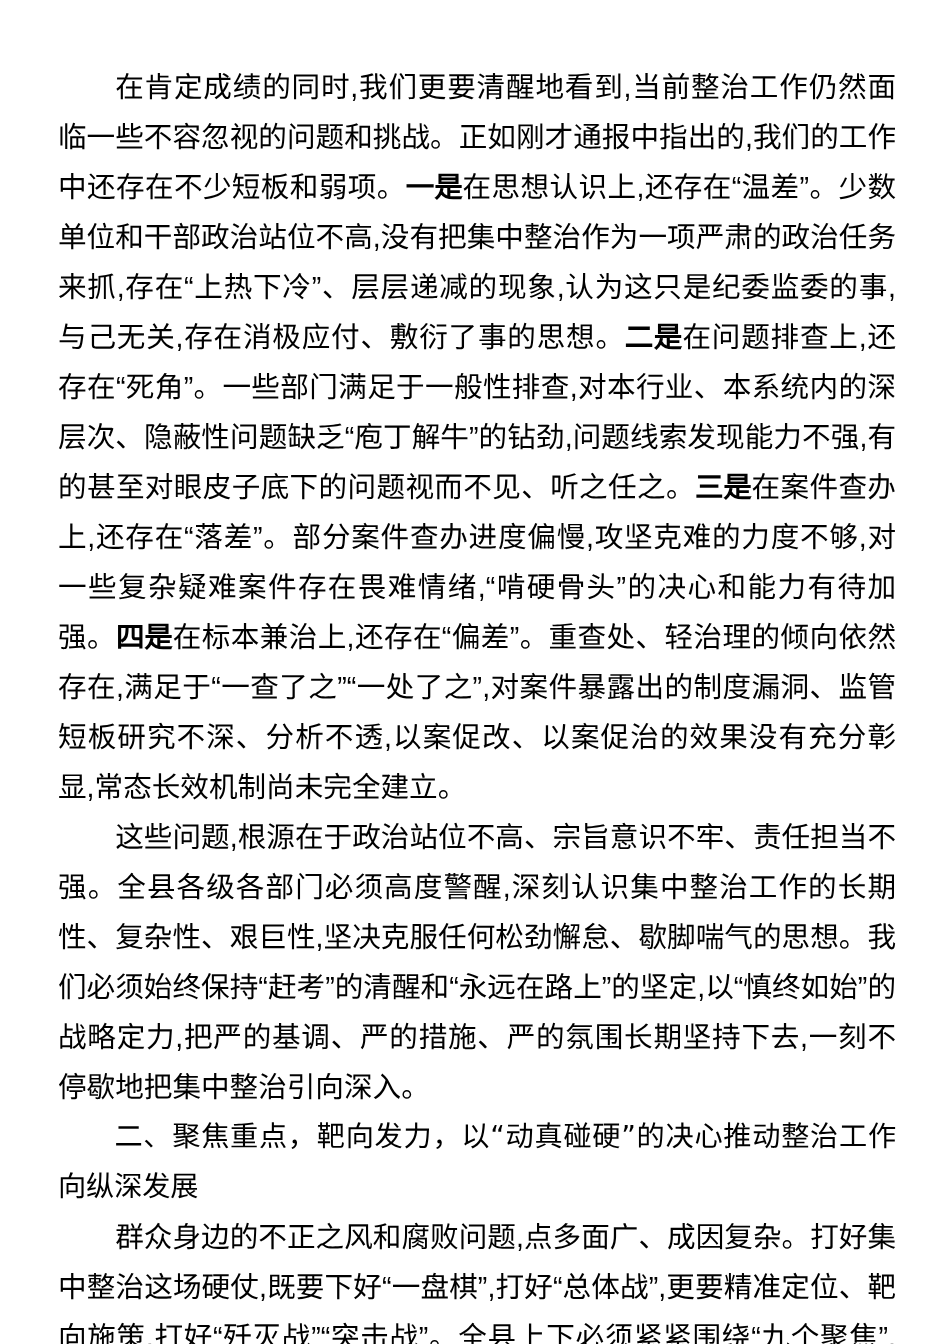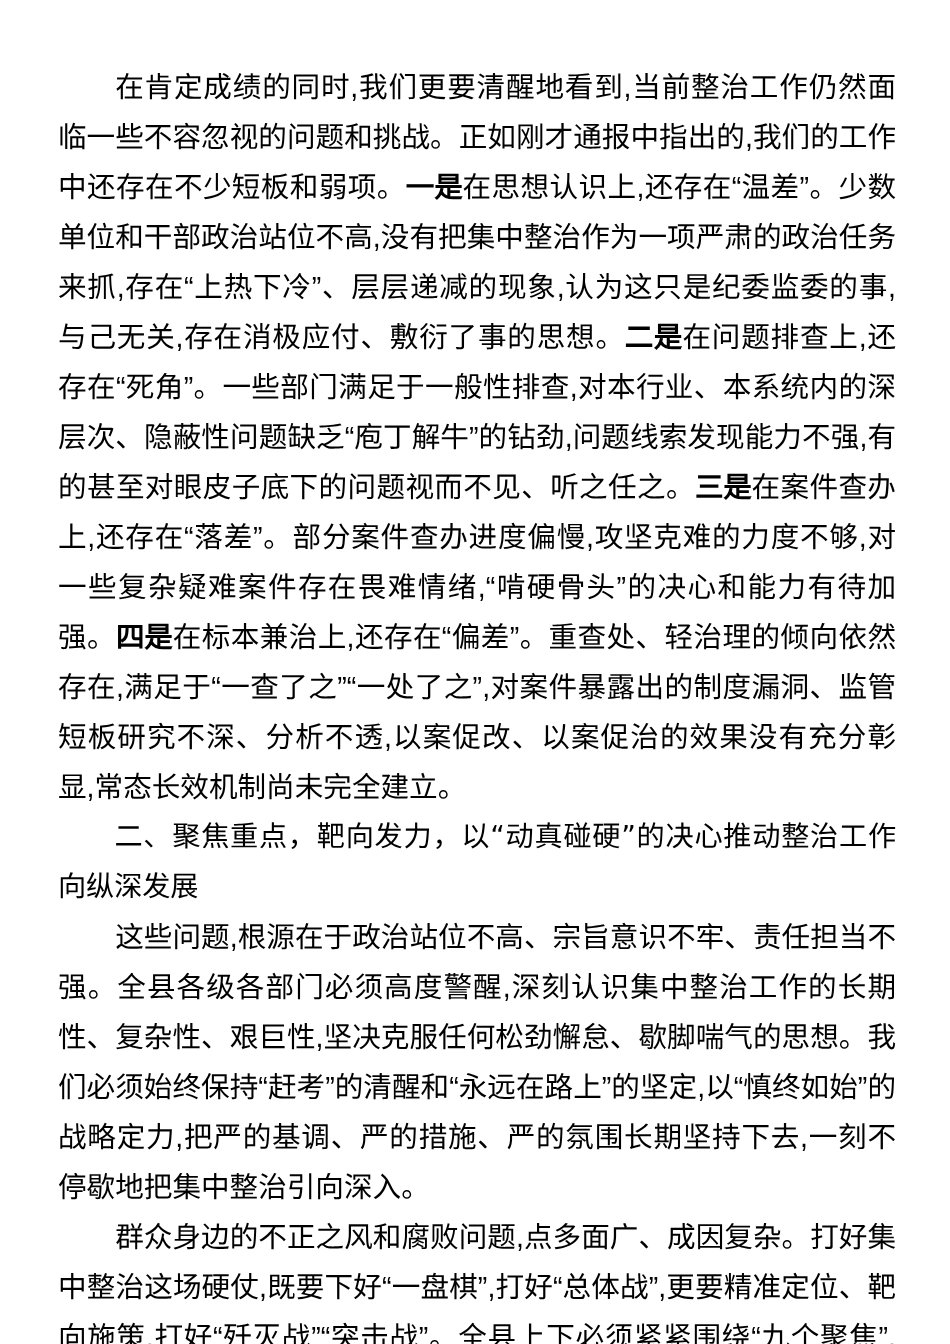--- a/index.html
+++ b/index.html
@@ -61,26 +61,26 @@
 </head>
 <body style="background: rgb(255, 255, 255); color: rgb(0, 0, 0);">
 
 <div class="page" style="width: 950px; height: 1172px; background: rgb(255, 255, 255); color: rgb(0, 0, 0);">
   <div class="doc-body">
 
     <p class="para">
       <span class="rich"><span>在肯定成绩的同时,我们更要清醒地看到,当前整治工作仍然面临一些不容忽视的问题和挑战。正如刚才通报中指出的,我们的工作中还存在不少短板和弱项。</span><b class="mk">一是</b><span>在思想认识上,还存在“温差”。少数单位和干部政治站位不高,没有把集中整治作为一项严肃的政治任务来抓,存在“上热下冷”、层层递减的现象,认为这只是纪委监委的事,与己无关,存在消极应付、敷衍了事的思想。</span><b class="mk">二是</b><span>在问题排查上,还存在“死角”。一些部门满足于一般性排查,对本行业、本系统内的深层次、隐蔽性问题缺乏“庖丁解牛”的钻劲,问题线索发现能力不强,有的甚至对眼皮子底下的问题视而不见、听之任之。</span><b class="mk">三是</b><span>在案件查办上,还存在“落差”。部分案件查办进度偏慢,攻坚克难的力度不够,对一些复杂疑难案件存在畏难情绪,“啃硬骨头”的决心和能力有待加强。</span><b class="mk">四是</b><span>在标本兼治上,还存在“偏差”。重查处、轻治理的倾向依然存在,满足于“一查了之”“一处了之”,对案件暴露出的制度漏洞、监管短板研究不深、分析不透,以案促改、以案促治的效果没有充分彰显,常态长效机制尚未完全建立。</span></span>
     </p>
 
+    <p class="para">
+      <span class="rich"><span>这些问题,根源在于政治站位不高、宗旨意识不牢、责任担当不强。全县各级各部门必须高度警醒,深刻认识集中整治工作的长期性、复杂性、艰巨性,坚决克服任何松劲懈怠、歇脚喘气的思想。我们必须始终保持“赶考”的清醒和“永远在路上”的坚定,以“慎终如始”的战略定力,把严的基调、严的措施、严的氛围长期坚持下去,一刻不停歇地把集中整治引向深入。</span></span>
+    </p>
+
     <p class="para heading">
       <span class="rich"><span>二、聚焦重点，靶向发力，以“动真碰硬”的决心推动整治工作向纵深发展</span></span>
-    </p>
-
-    <p class="para">
-      <span class="rich"><span>这些问题,根源在于政治站位不高、宗旨意识不牢、责任担当不强。全县各级各部门必须高度警醒,深刻认识集中整治工作的长期性、复杂性、艰巨性,坚决克服任何松劲懈怠、歇脚喘气的思想。我们必须始终保持“赶考”的清醒和“永远在路上”的坚定,以“慎终如始”的战略定力,把严的基调、严的措施、严的氛围长期坚持下去,一刻不停歇地把集中整治引向深入。</span></span>
     </p>
 
     <p class="para">
       <span class="rich"><span>群众身边的不正之风和腐败问题,点多面广、成因复杂。打好集中整治这场硬仗,既要下好“一盘棋”,打好“总体战”,更要精准定位、靶向施策,打好“歼灭战”“突击战”。全县上下必须紧紧围绕“九个聚焦”,以“动真碰</span></span>
     </p>
 
   </div>
 </div>
 
 </body></html>

